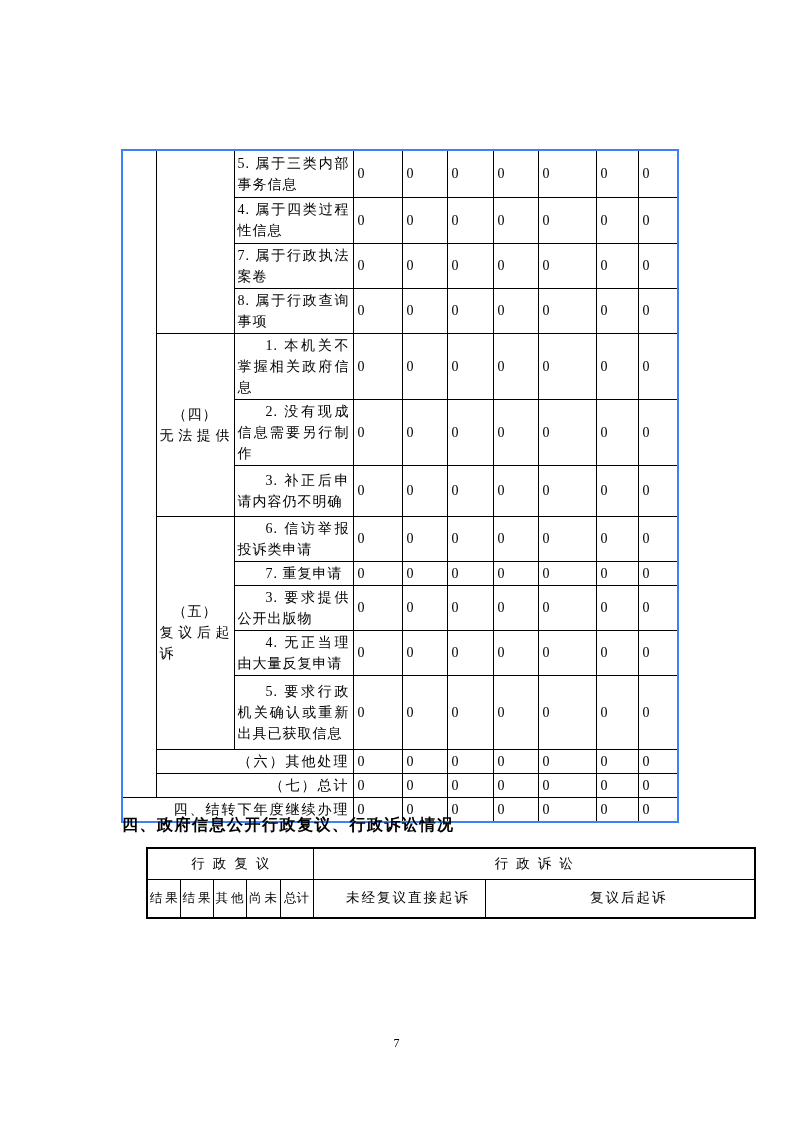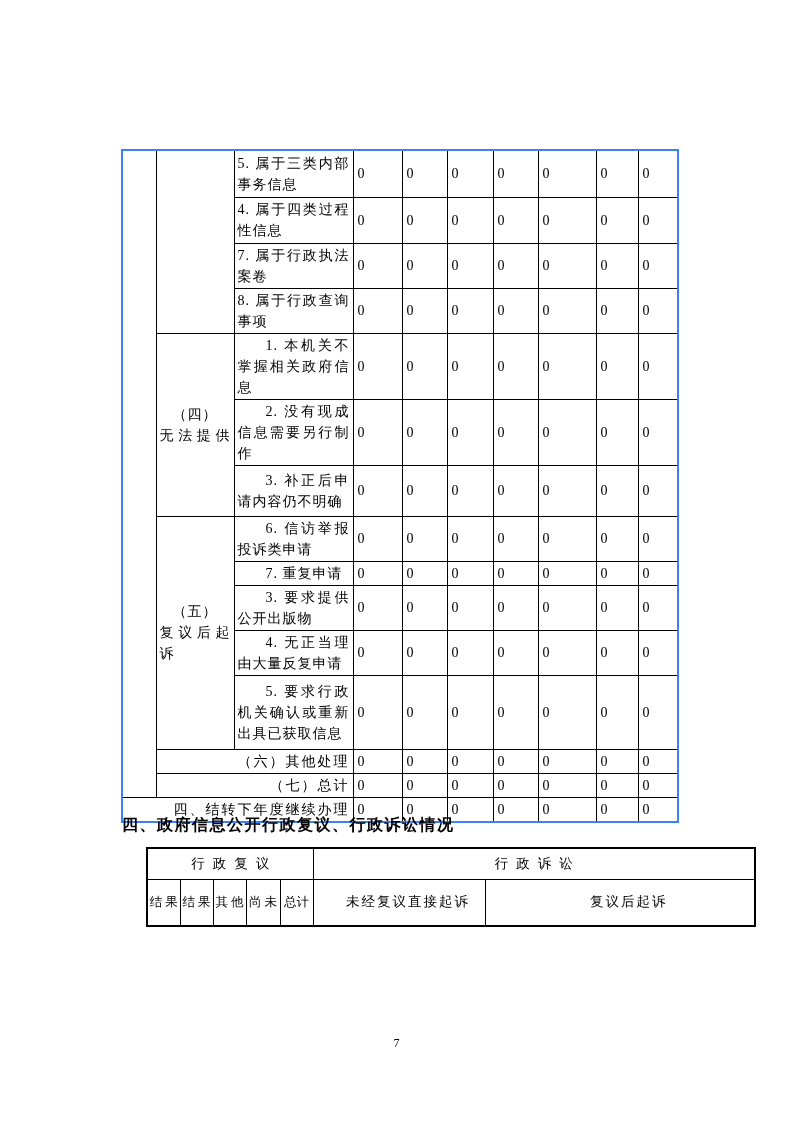--- a/index.html
+++ b/index.html
@@ -243,21 +243,21 @@
     <col style="width:34px">
       <col style="width:33px">
       <col style="width:172px">
       <col style="width:270px">
   </colgroup>
   <tbody>
     <tr style="height:31px">
       <td class="big" colspan="5">行政复议</td>
       <td class="big" colspan="2">行政诉讼</td>
     </tr>
-    <tr style="height:47px">
+    <tr style="height:39px">
       <td class="narrow">结 果</td>
       <td class="narrow">结 果</td>
       <td class="narrow">其 他</td>
       <td class="narrow">尚 未</td>
       <td class="narrow">总计</td>
       <td class="wide">未经复议直接起诉</td>
       <td class="wide">复议后起诉</td>
     </tr>
   </tbody>
 </table>

